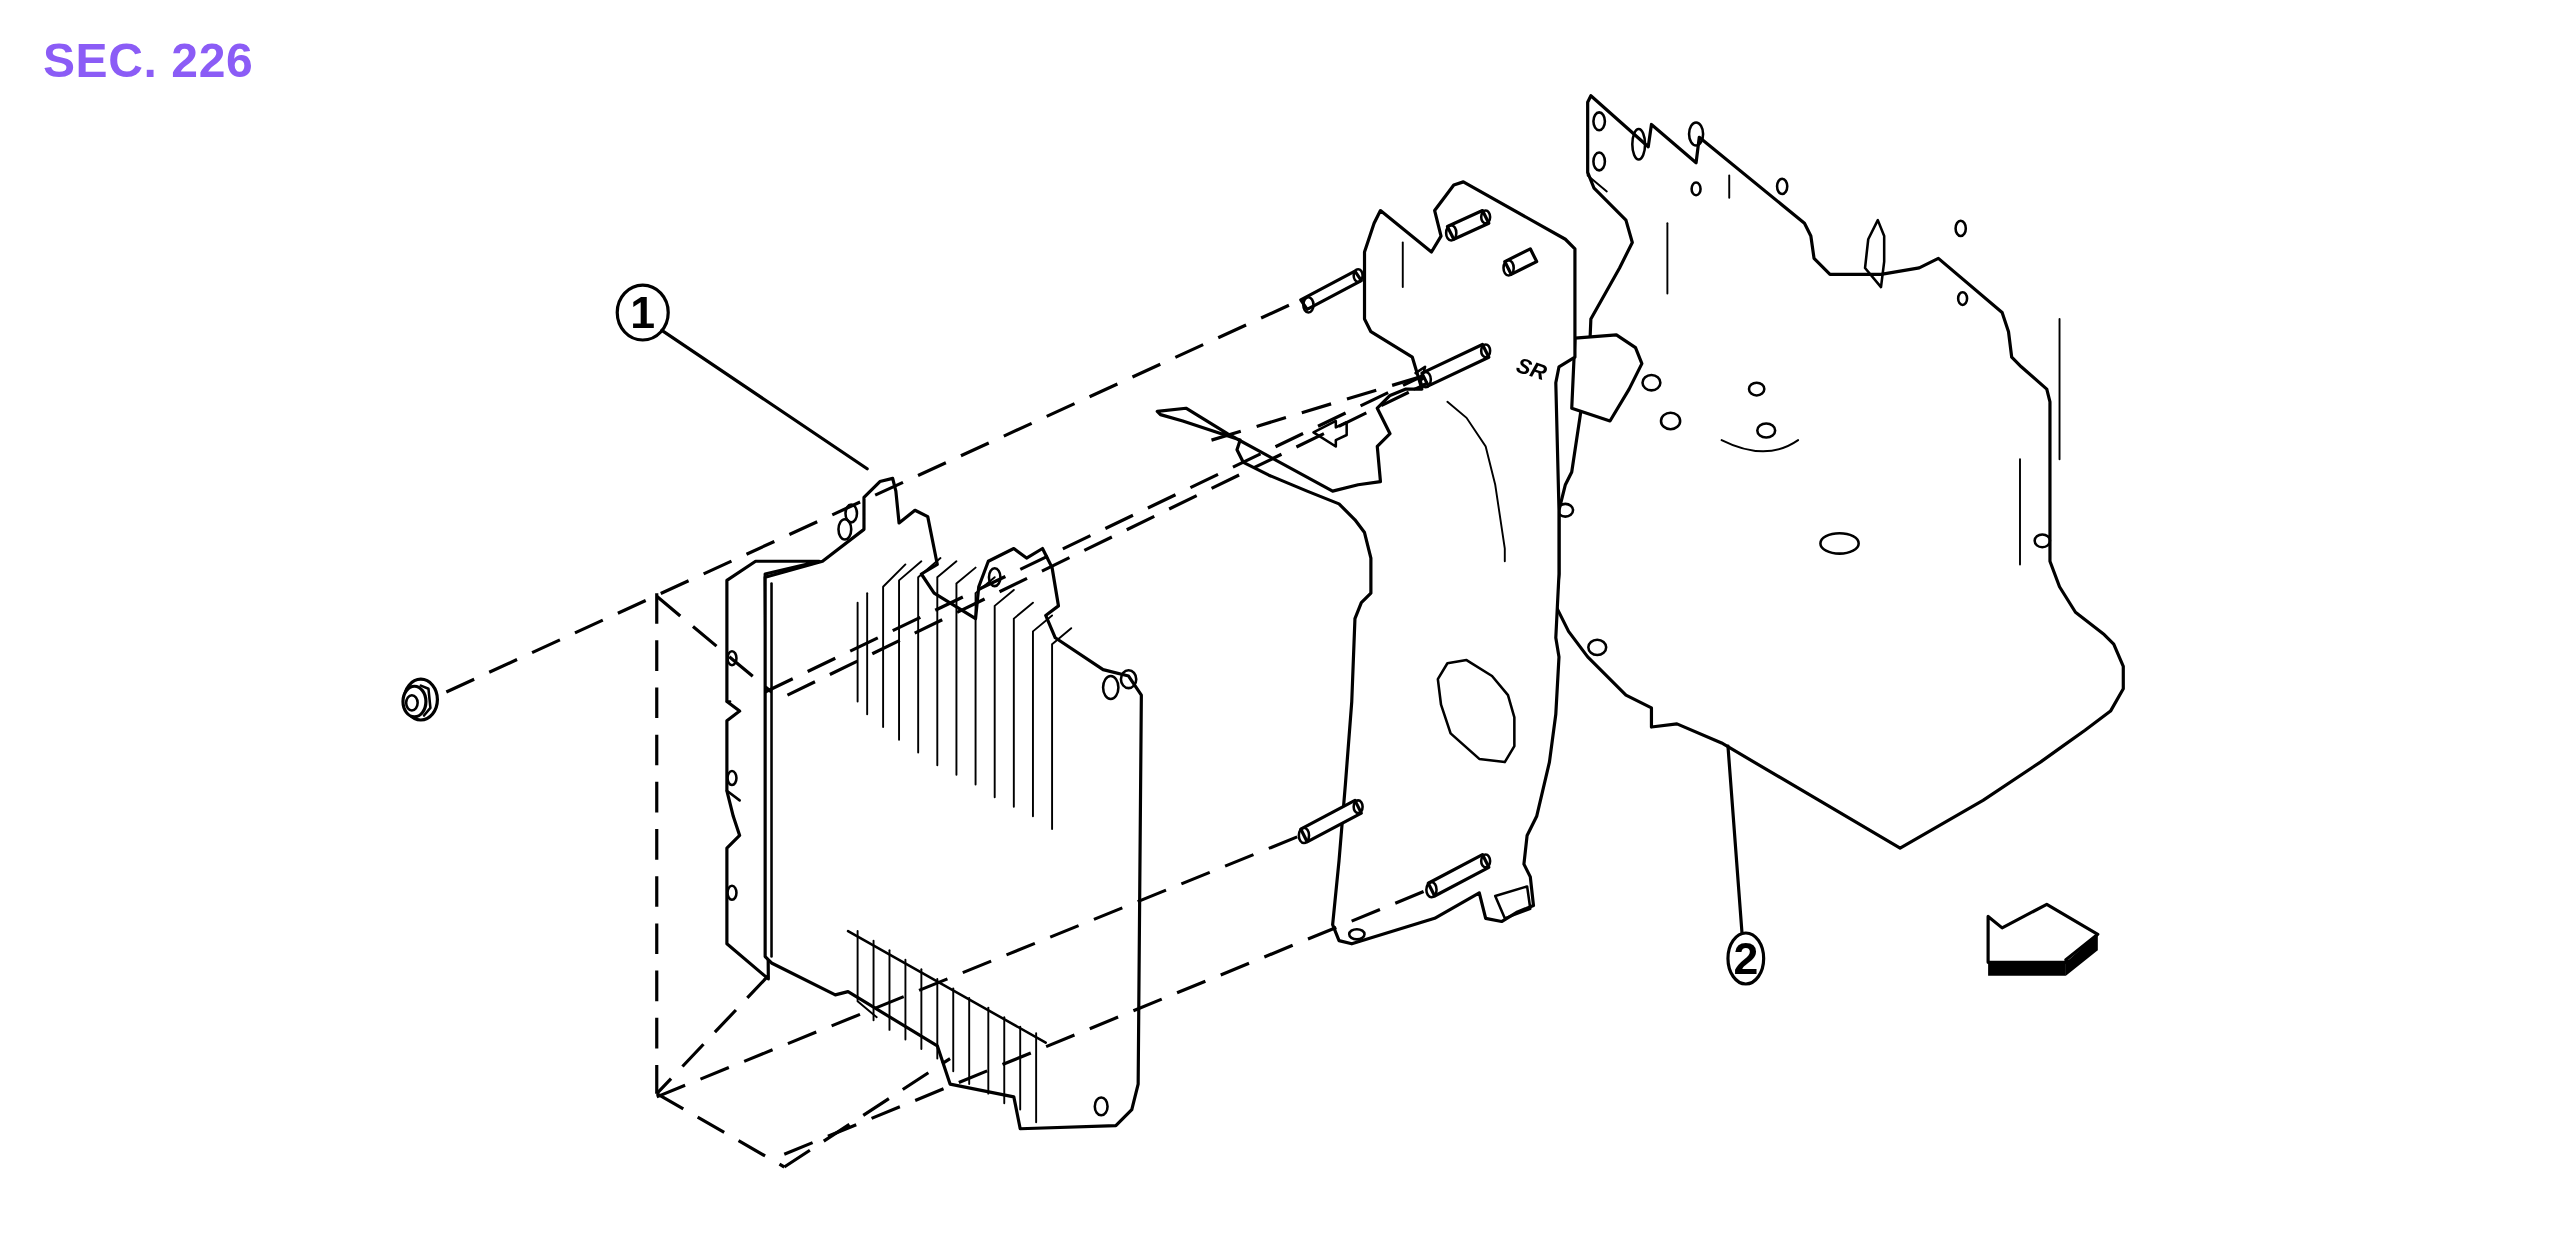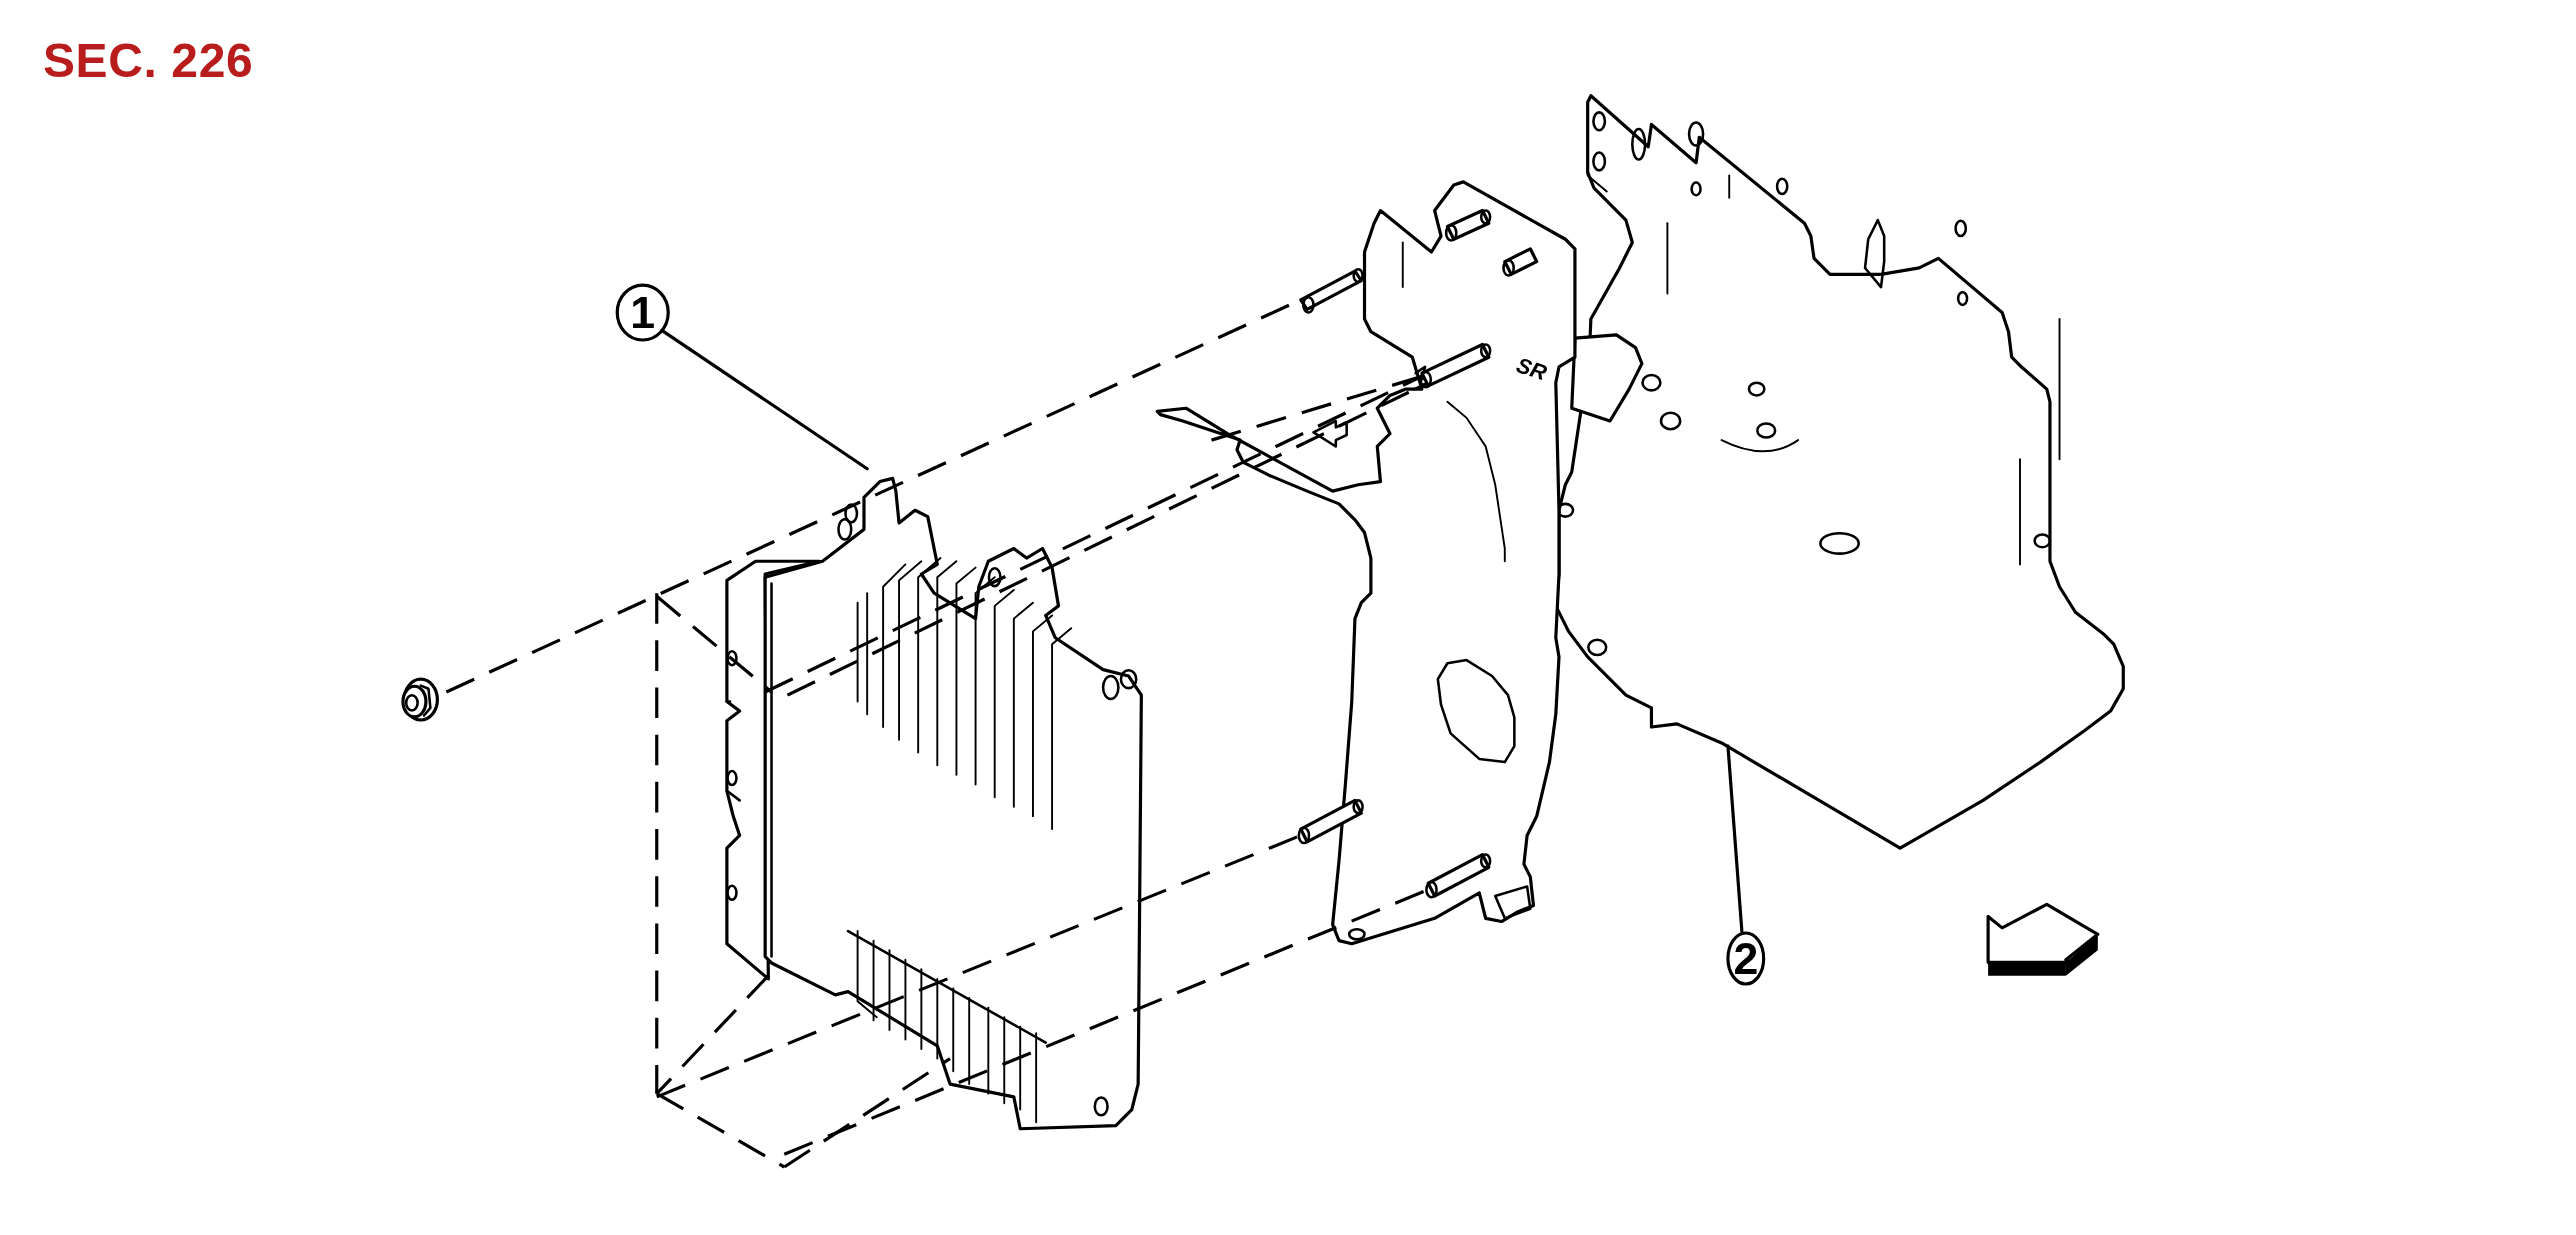--- a/index.html
+++ b/index.html
@@ -1,20 +1,20 @@
 <!DOCTYPE html>
 <html style="font-size:10.2px"><head>
 <meta charset="utf-8">
 <style>
   html, body { margin: 0; padding: 0; background: #ffffff; }
   body { width: 2576px; height: 1236px; position: relative; overflow: hidden; font-family: "Liberation Sans", sans-serif; }
   .section-label {
     position: absolute; left: 43px; top: 37px;
     font-family: "Liberation Sans", sans-serif; font-weight: bold;
-    font-size: 48px; color: #b91c1c; letter-spacing: 0.6px; line-height: 1;
+    font-size: 48px; color: #8b5cf6; letter-spacing: 0.6px; line-height: 1;
   }
   svg.diagram { position: absolute; left: 0; top: 0; width: 2576px; height: 1236px; }
   .ln { fill: none; stroke: #000; stroke-width: 5; stroke-linejoin: round; stroke-linecap: round; }
   .ln2 { fill: none; stroke: #000; stroke-width: 4; stroke-linejoin: round; stroke-linecap: round; }
   .thin { fill: none; stroke: #000; stroke-width: 3; stroke-linecap: round; }
   .fillw { fill: #fff; stroke: #000; stroke-width: 5; stroke-linejoin: round; }
   .dash { fill: none; stroke: #000; stroke-width: 5; stroke-dasharray: 48 26; }
   .callout-text { font-family: "Liberation Sans", sans-serif; font-weight: bold; font-size: 70px; fill: #000; }
   .sr-text { font-family: "Liberation Sans", sans-serif; font-weight: bold; font-size: 34px; fill: #000; font-style: italic; }
 </style>

